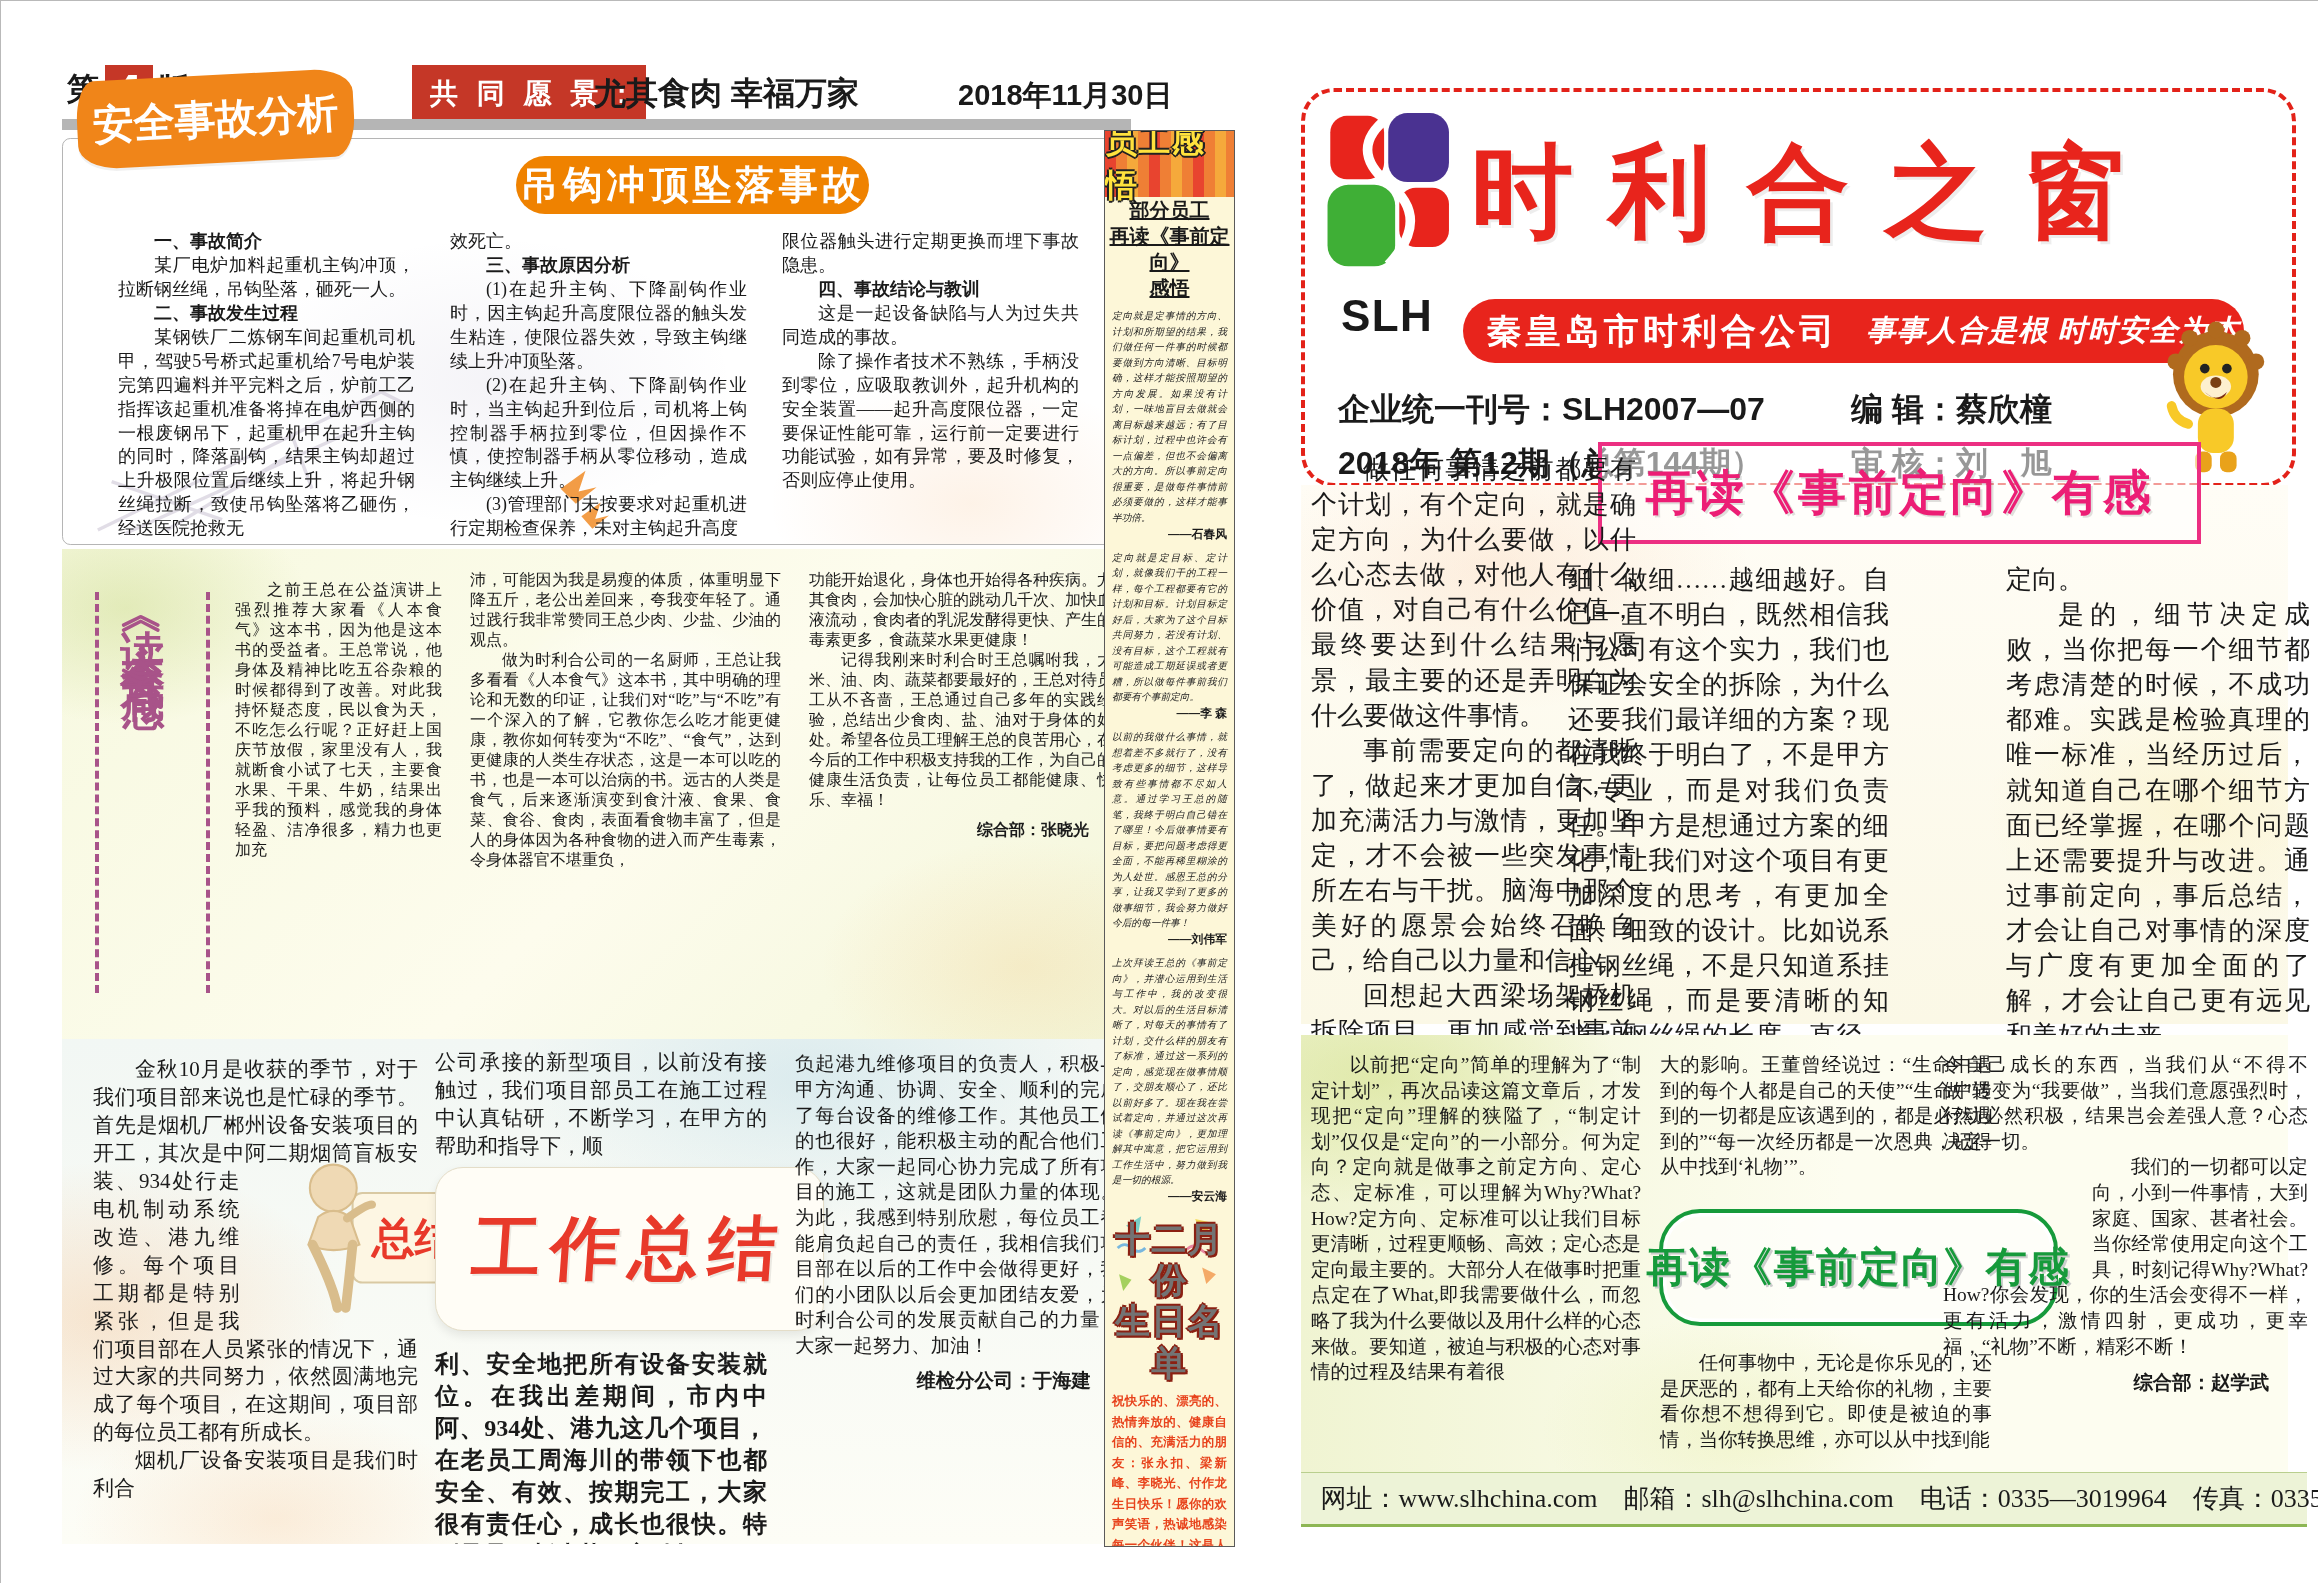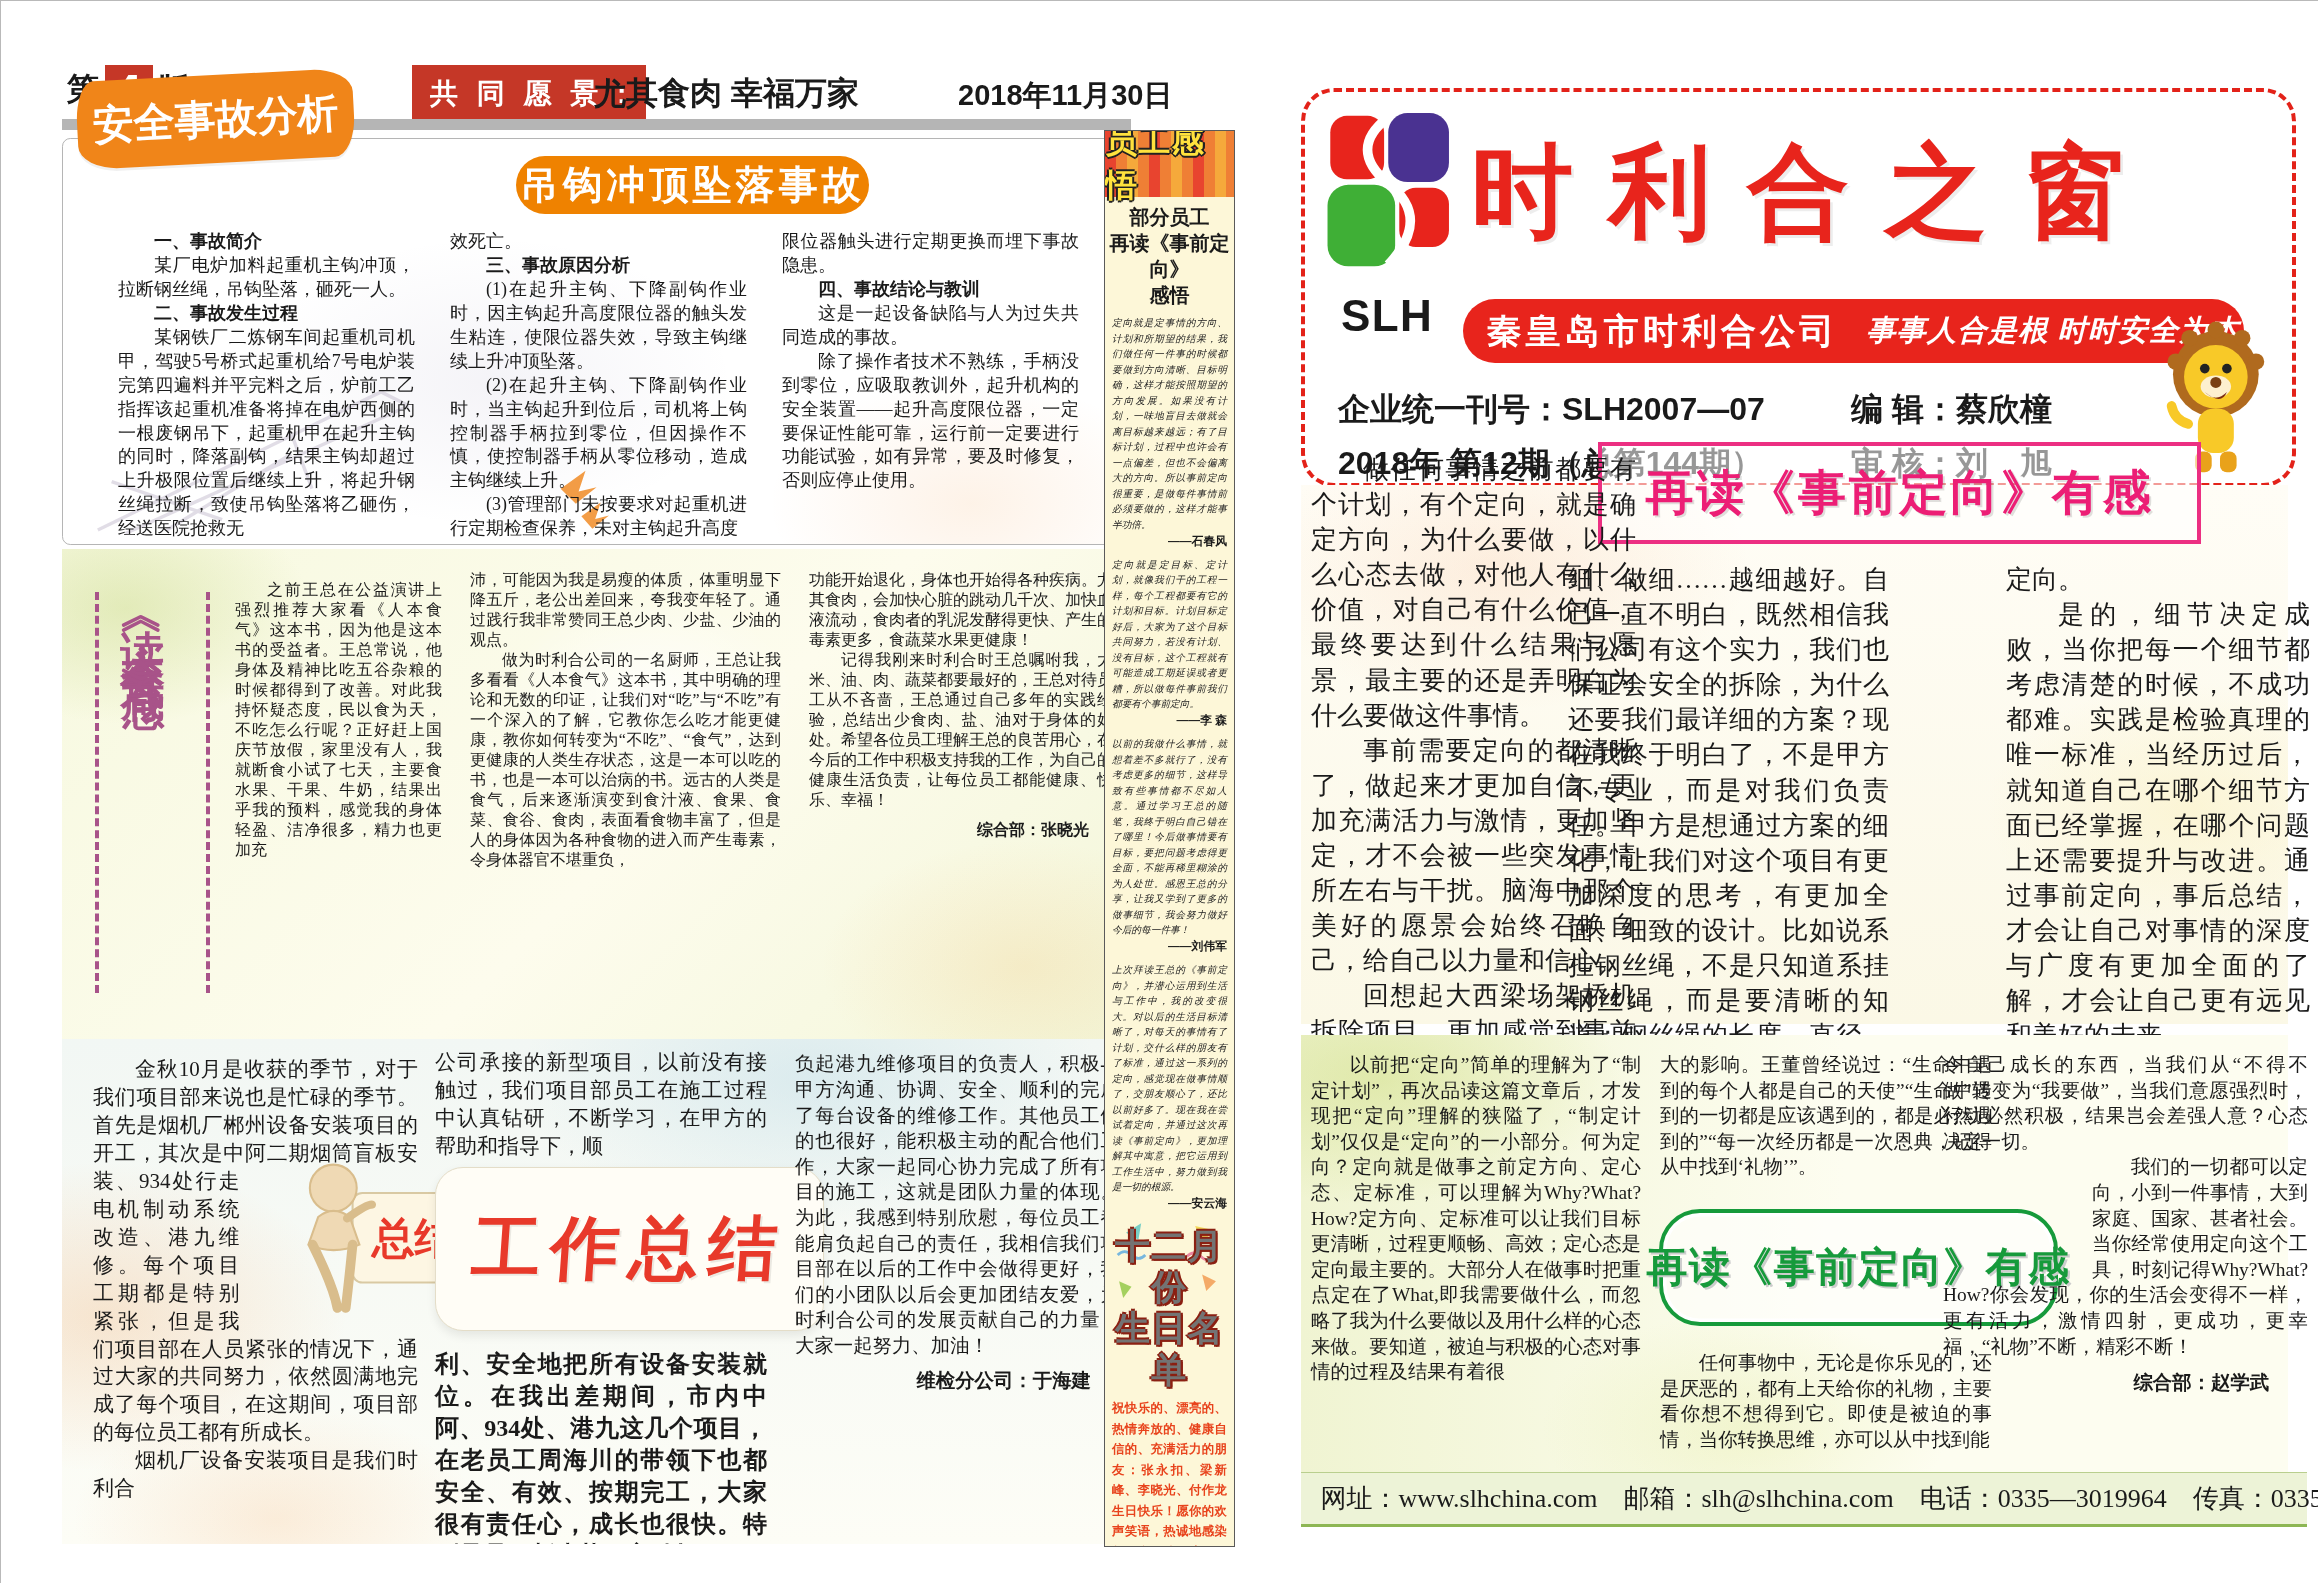--- a/index.html
+++ b/index.html
@@ -197,21 +197,21 @@
     <div class="abs work-col3 cols" style="left:733px;top:12.4px;width:325px;">
         <p class="cont">负起港九维修项目的负责人，积极与甲方沟通、协调、安全、顺利的完成了每台设备的维修工作。其他员工做的也很好，能积极主动的配合他们工作，大家一起同心协力完成了所有项目的施工，这就是团队力量的体现。为此，我感到特别欣慰，每位员工都能肩负起自己的责任，我相信我们项目部在以后的工作中会做得更好，我们的小团队以后会更加团结友爱，为时利合公司的发展贡献自己的力量，大家一起努力、加油！</p>
         <p class="sign">维检分公司：于海建</p>
       </div>
   </div>
 
   <div class="abs strip" style="left:1103px;top:129px;width:129px;height:1415px;">
     <div class="strip-head">
       <span>员工感悟</span>
     </div>
-    <div class="strip-sub" style="margin-top:7px;">
+    <div class="strip-sub" style="text-decoration:underline;">
         <p>部分员工</p>
         <p>再读《事前定向》</p>
         <p>感悟</p>
       </div>
     <div style="padding:0 7px;">
       <div class="s-item">
         <p class="txt">定向就是定事情的方向、计划和所期望的结果，我们做任何一件事的时候都要做到方向清晰、目标明确，这样才能按照期望的方向发展。如果没有计划，一味地盲目去做就会离目标越来越远；有了目标计划，过程中也许会有一点偏差，但也不会偏离大的方向。所以事前定向很重要，是做每件事情前必须要做的，这样才能事半功倍。</p>
         <p class="sgn">——石春风</p>
       </div>
       <div class="s-item">

